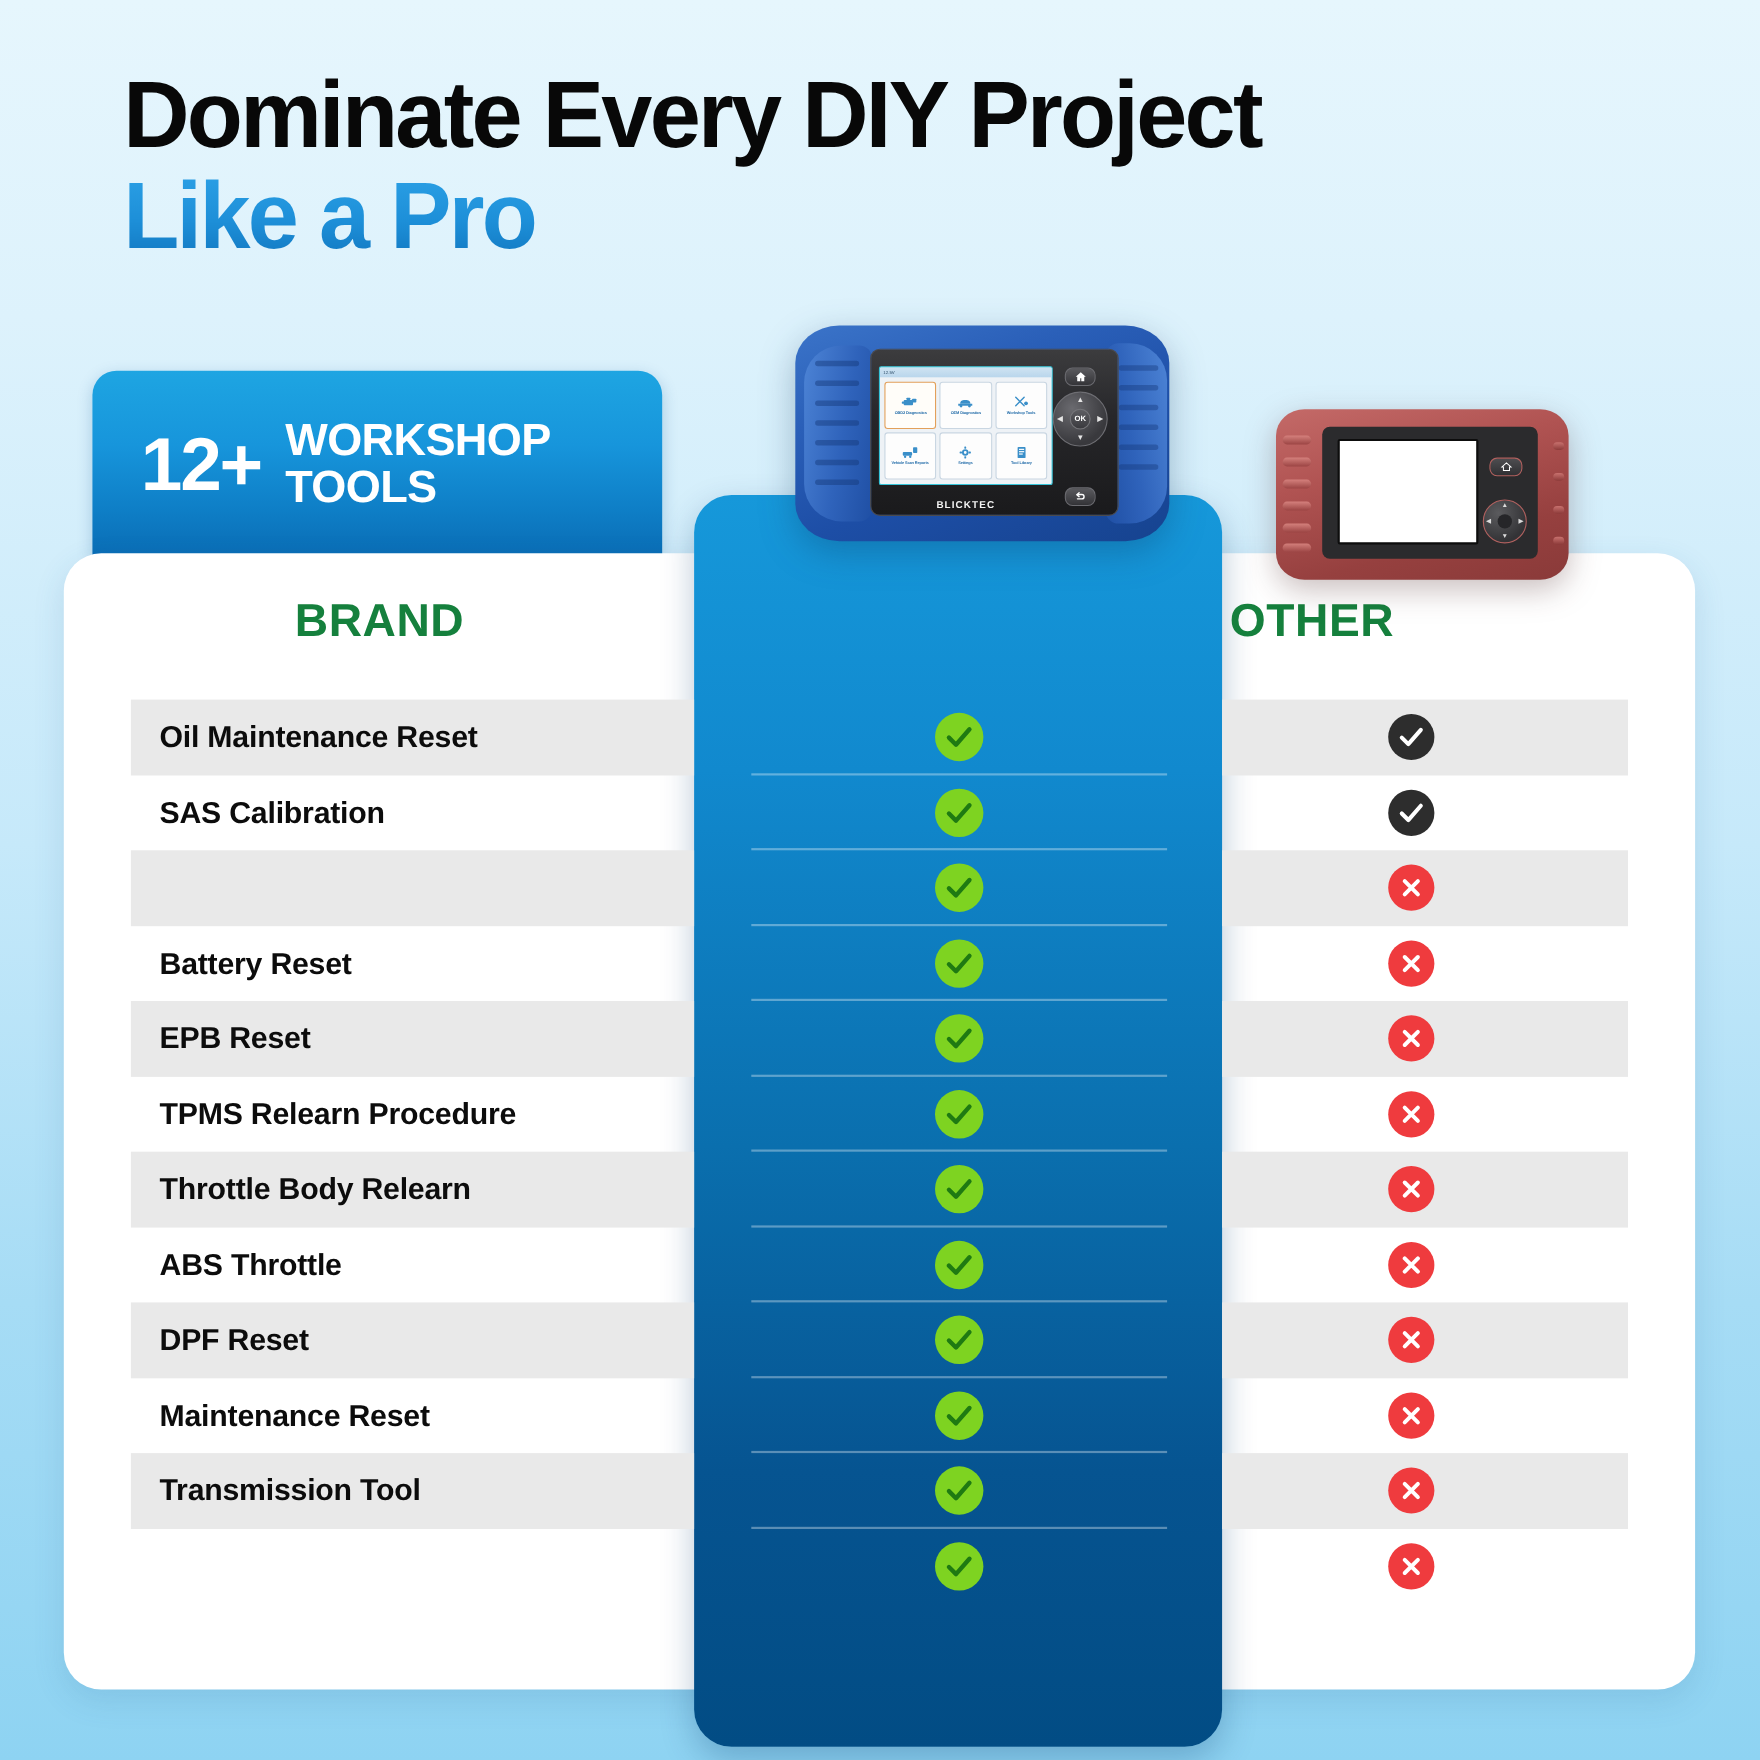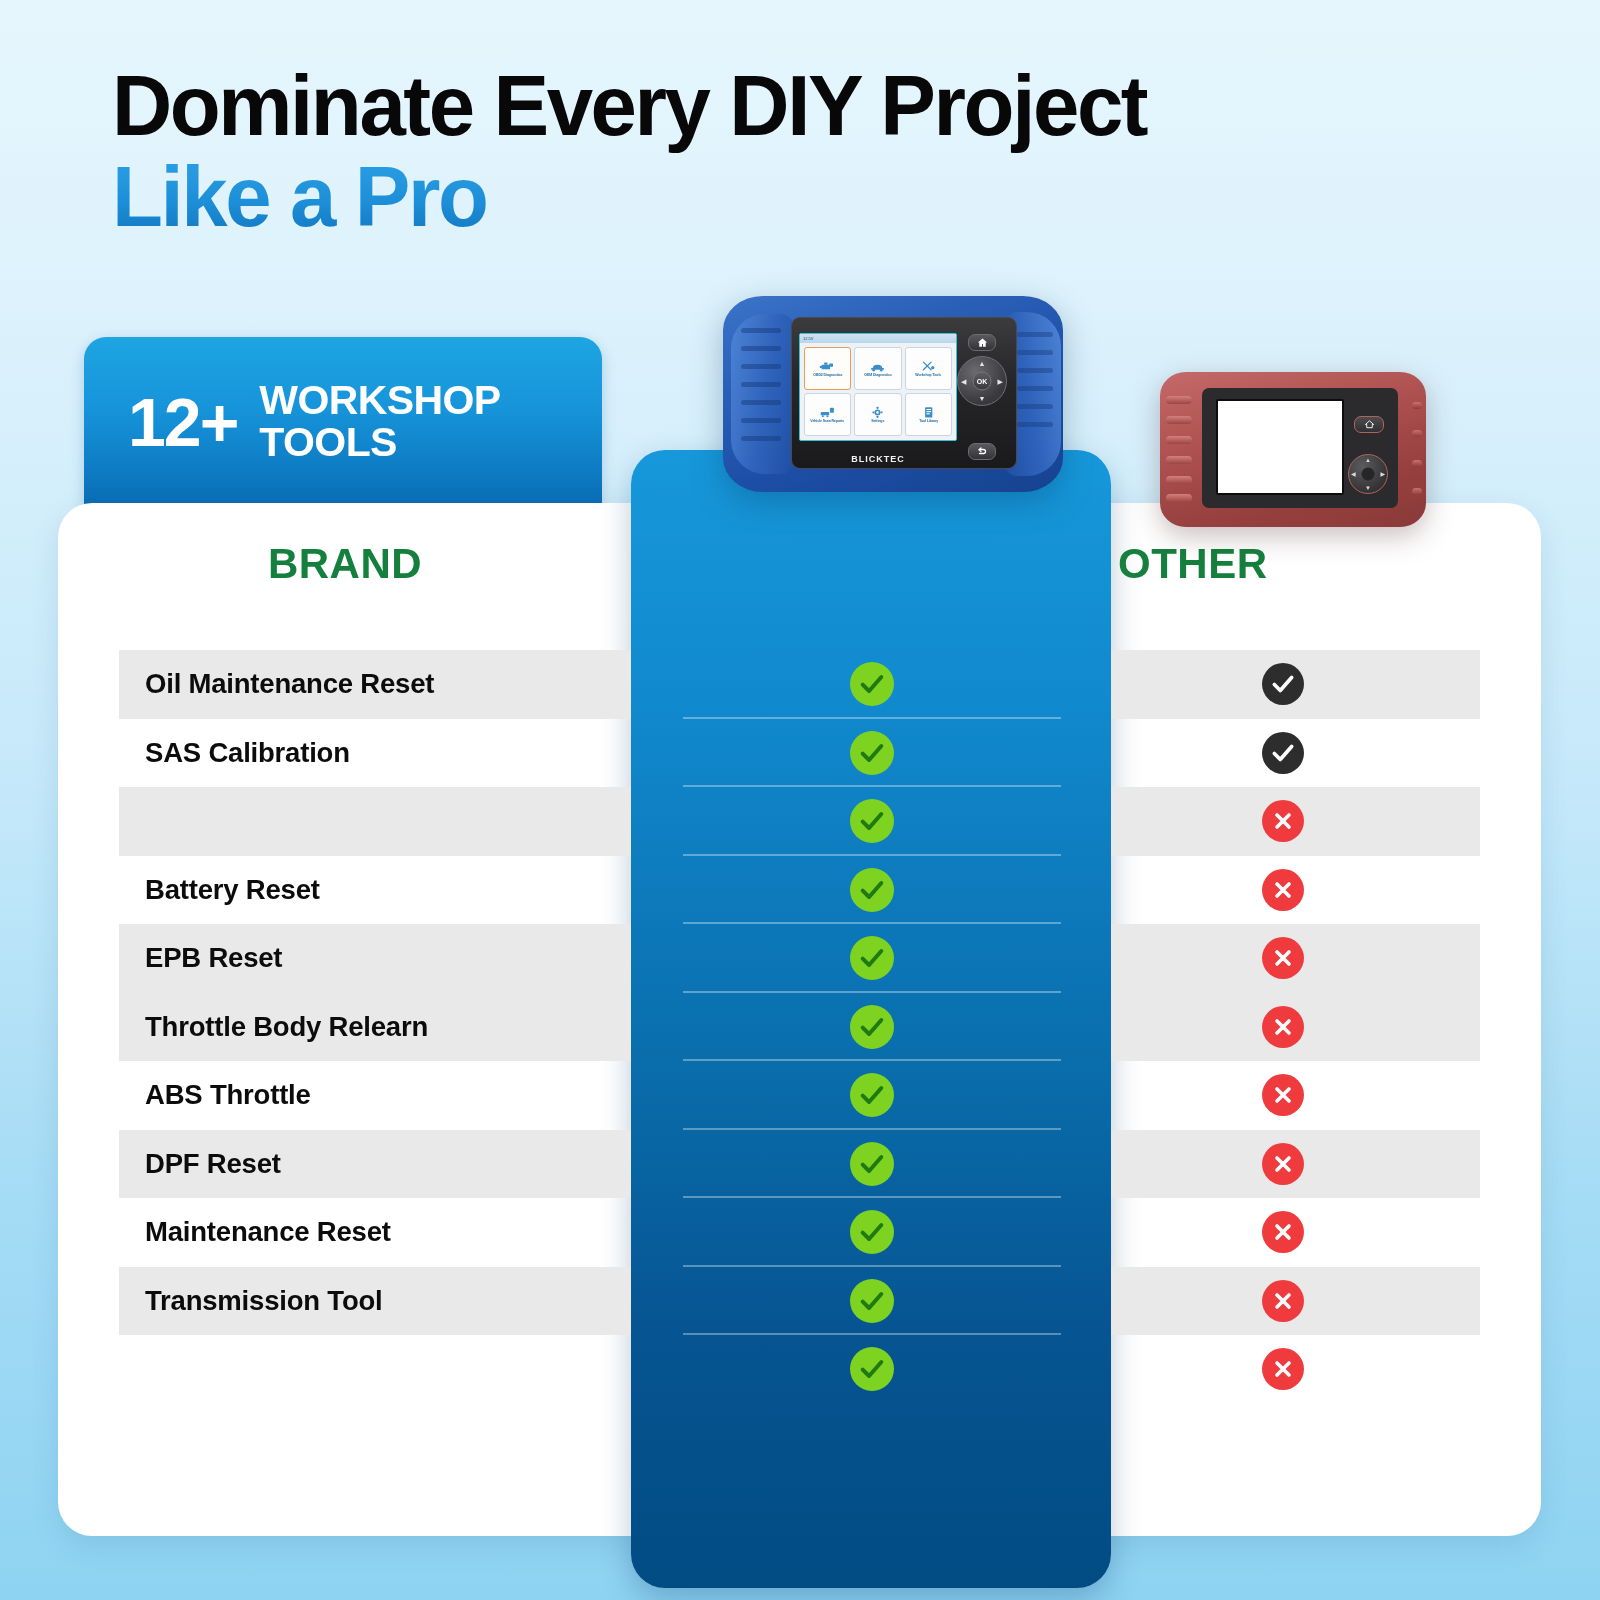--- a/index.html
+++ b/index.html
@@ -106,21 +106,21 @@
     font-size: 42px;
     font-weight: 700;
     color: #15803d;
     letter-spacing: 0.5px;
     z-index: 6;
   }
   .col-head.brand { left: 120px; width: 450px; text-align: center; }
   .col-head.other { left: 1118px; width: 360px; }
 
   
-  .rows { position: absolute; left: 0; top: 650px; width: 1412px; z-index: 5; }
+  .rows { position: absolute; left: 0; top: 636px; width: 1412px; z-index: 5; }
   .row { position: relative; height: 68.5px; }
   .row .stripe-l,
   .row .stripe-r {
     position: absolute;
     top: 0; height: 68.5px;
     background: #e9e9e9;
   }
   .row .stripe-l { left: 119px; width: 512px; }
   .row .stripe-r { left: 1111px; width: 369px; }
   .row.odd .stripe-l, .row.odd .stripe-r { background: #e9e9e9; }
@@ -404,20 +404,36 @@
       <div class="mark other-x">
         <svg viewBox="0 0 24 24" fill="none" stroke="#ffffff" stroke-width="3.6" stroke-linecap="round">
           <path d="M6 6 18 18M18 6 6 18"></path>
         </svg>
       </div>
     </div>
     <div class="row odd">
       <div class="stripe-l"></div>
       <div class="stripe-r"></div>
       <div class="label">EPB Reset</div>
+      <div class="divider"></div>
+      <div class="mark brand">
+        <svg viewBox="0 0 24 24" fill="none" stroke="#1f7a12" stroke-width="3.4" stroke-linecap="round" stroke-linejoin="round">
+          <path d="M4 12.5 9.5 18 20 6"></path>
+        </svg>
+      </div>
+      <div class="mark other-x">
+        <svg viewBox="0 0 24 24" fill="none" stroke="#ffffff" stroke-width="3.6" stroke-linecap="round">
+          <path d="M6 6 18 18M18 6 6 18"></path>
+        </svg>
+      </div>
+    </div>
+    <div class="row even">
+      <div class="stripe-l"></div>
+      <div class="stripe-r"></div>
+      <div class="label">TPMS Relearn Procedure</div>
       <div class="divider"></div>
       <div class="mark brand">
         <svg viewBox="0 0 24 24" fill="none" stroke="#1f7a12" stroke-width="3.4" stroke-linecap="round" stroke-linejoin="round">
           <path d="M4 12.5 9.5 18 20 6"></path>
         </svg>
       </div>
       <div class="mark other-x">
         <svg viewBox="0 0 24 24" fill="none" stroke="#ffffff" stroke-width="3.6" stroke-linecap="round">
           <path d="M6 6 18 18M18 6 6 18"></path>
         </svg>

